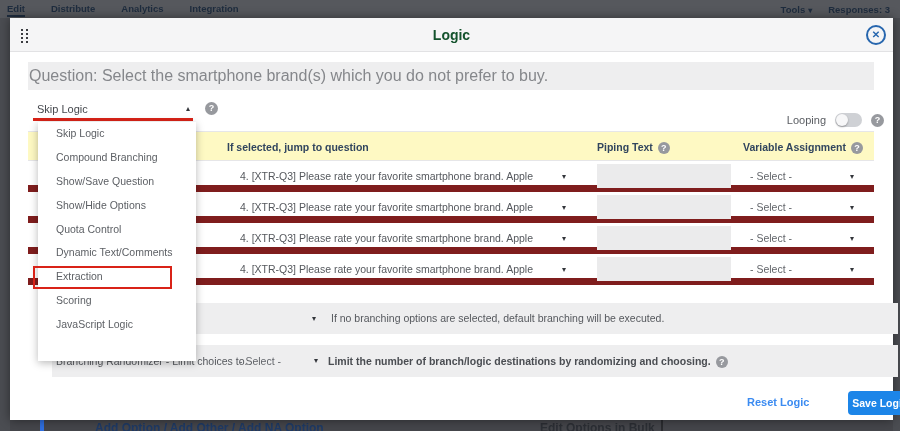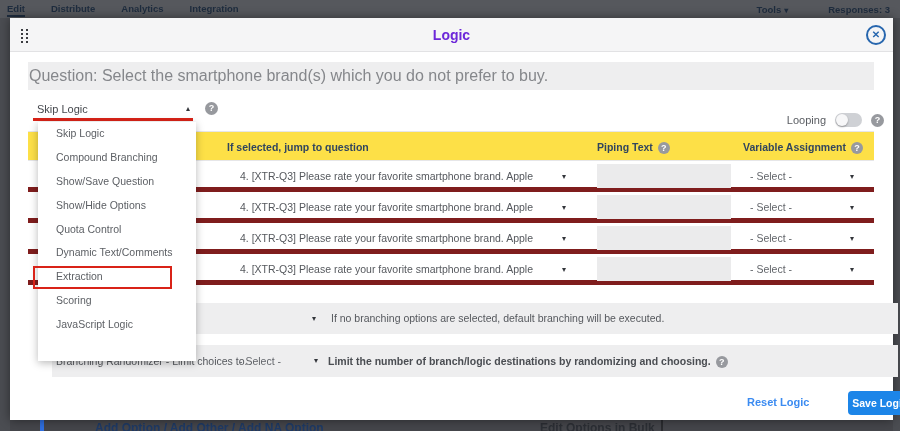--- a/index.html
+++ b/index.html
@@ -11,21 +11,21 @@
   }
   
   .topbar {
     position:absolute; left:0; top:0; width:900px; height:18px;
     background:#56585d; display:flex; align-items:center;
     font-size:9.5px; font-weight:700; color:#1e2c3e;
   }
   .topbar .nav { display:flex; gap:26px; padding-left:7px; }
   .topbar .nav-item { cursor:pointer; padding:2px 0 1px; }
   .topbar .nav-item.active { border-bottom:2px solid #1e2c3e; }
-  .topbar .right { margin-left:auto; display:flex; gap:40px; padding-right:10px; align-items:center; }
+  .topbar .right { margin-left:auto; display:flex; gap:16px; padding-right:10px; align-items:center; }
   .caret-down::after { content:"▾"; font-size:8px; margin-left:3px; }
   
   .strip-left  { position:absolute; left:0; top:18px; width:10px; height:413px; background:#4b4d52; }
   .strip-right { position:absolute; left:893px; top:18px; width:7px; height:413px; background:#4b4d52; }
   .strip-bottom{
     position:absolute; left:10px; top:420px; width:883px; height:11px;
     background:#45464b; overflow:hidden; font-size:12px; font-weight:700;
   }
   .strip-bottom .bgtext { position:absolute; top:1px; white-space:nowrap; line-height:14px; }
   .bg-add  { left:85px; color:#1e3a66; }
@@ -36,21 +36,21 @@
   .modal {
     position:absolute; left:10px; top:18px; width:883px; height:402px;
     background:#ffffff; box-shadow:0 0 10px rgba(0,0,0,0.45);
   }
   .modal-header {
     position:absolute; left:0; top:0; width:883px; height:34px;
     background:#f5f5f6; border-bottom:1px solid #e2e2e4;
   }
   .modal-title {
     position:absolute; left:0; width:883px; text-align:center; line-height:34px;
-    font-size:14px; font-weight:700; color:#6d28d9;
+    font-size:14px; font-weight:700; color:#14532d;
   }
   .drag-handle {
     position:absolute; left:11px; top:11px; width:8px; height:13px; cursor:grab;
   }
   .drag-handle i {
     position:absolute; width:2px; height:2px; background:#3a3c40;
     box-shadow:5px 0 0 #3a3c40, 0 4px 0 #3a3c40, 5px 4px 0 #3a3c40,
                0 8px 0 #3a3c40, 5px 8px 0 #3a3c40, 0 12px 0 #3a3c40, 5px 12px 0 #3a3c40;
   }
   .close-btn {
@@ -92,30 +92,30 @@
     position:relative; width:27px; height:14px; border-radius:8px;
     background:#cfd1d5; cursor:pointer;
   }
   .toggle .knob {
     position:absolute; left:1px; top:1px; width:12px; height:12px; border-radius:50%;
     background:#f7f7f8; box-shadow:0 1px 2px rgba(0,0,0,0.3);
   }
   
   .table-header {
     position:absolute; left:18px; top:113px; width:846px; height:30px;
-    background:#fde047; border-top:1px solid #e6e6e8; border-bottom:1px solid #e6e6e8;
+    background:#fef9c3; border-top:1px solid #e6e6e8; border-bottom:1px solid #e6e6e8;
     font-size:10.5px; font-weight:700; color:#31455e;
   }
   .table-header span.hlabel { position:absolute; line-height:30px; white-space:nowrap; }
   .h-jump { left:199px; } .h-piping { left:569px; } .h-variable { left:715px; }
   .table-header .help-icon { margin-left:5px; width:12px; height:12px; line-height:12px; }
   .rows { position:absolute; left:18px; top:143px; width:846px; }
   .trow {
     position:relative; width:846px; height:31px; background:#ffffff;
-    border-bottom:5px solid #7f1d1d; font-size:10.5px; color:#55585d;
+    border-bottom:7px solid #7f1d1d; font-size:10.5px; color:#55585d;
   }
   .trow .jump-select { position:absolute; left:0; top:0; width:560px; height:31px; cursor:pointer; }
   .trow .jump-val { position:absolute; left:212px; line-height:31px; white-space:nowrap; }
   .dn-caret { font-size:8px; color:#33363b; }
   .dn-caret::after { content:"▾"; }
   .trow .jump-caret { position:absolute; left:534px; top:0; line-height:31px; }
   .trow .piping-box {
     position:absolute; left:569px; top:3px; width:134px; height:24px;
     background:#ebebec; border:none; cursor:text;
   }

